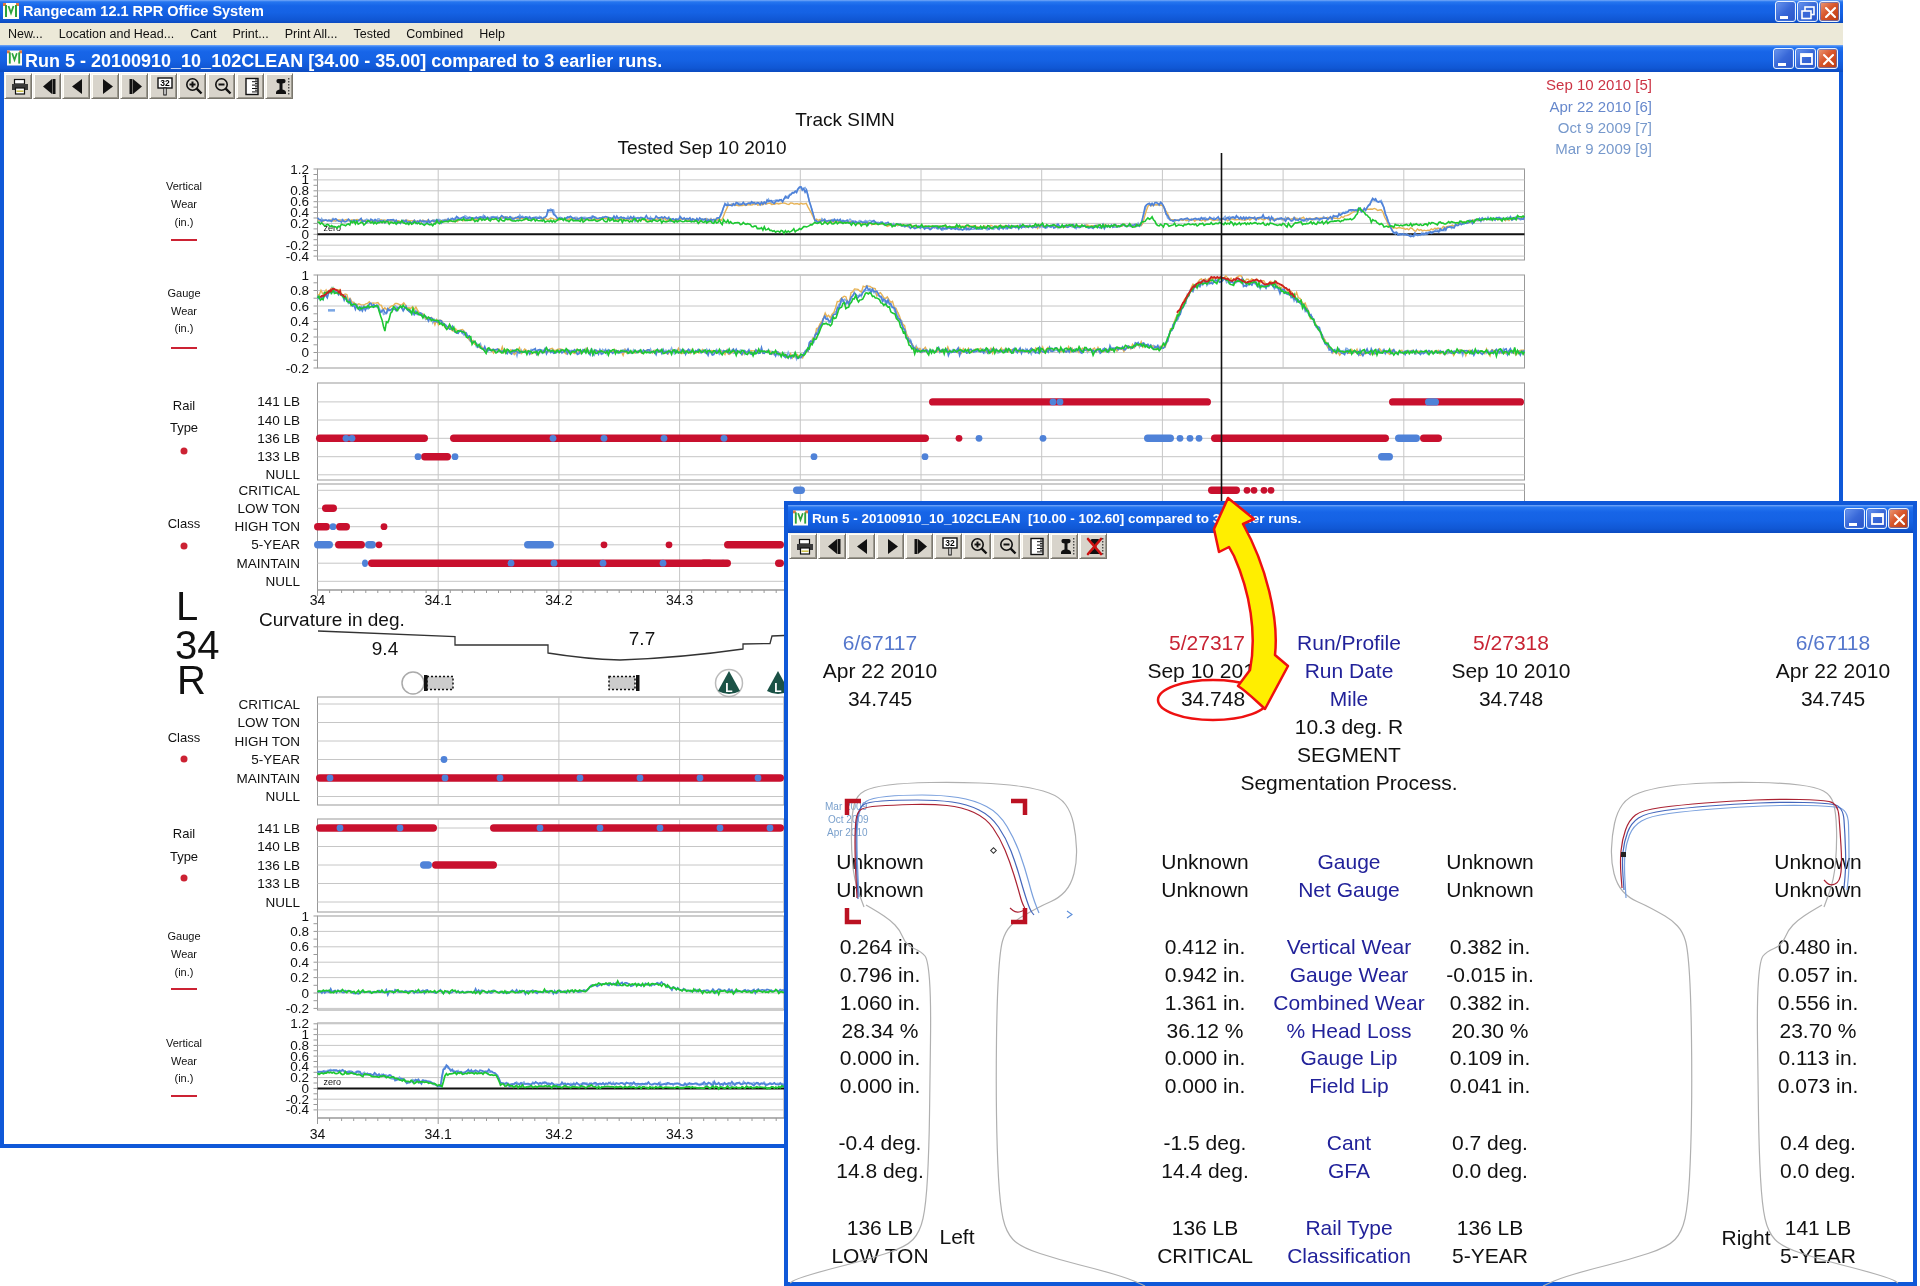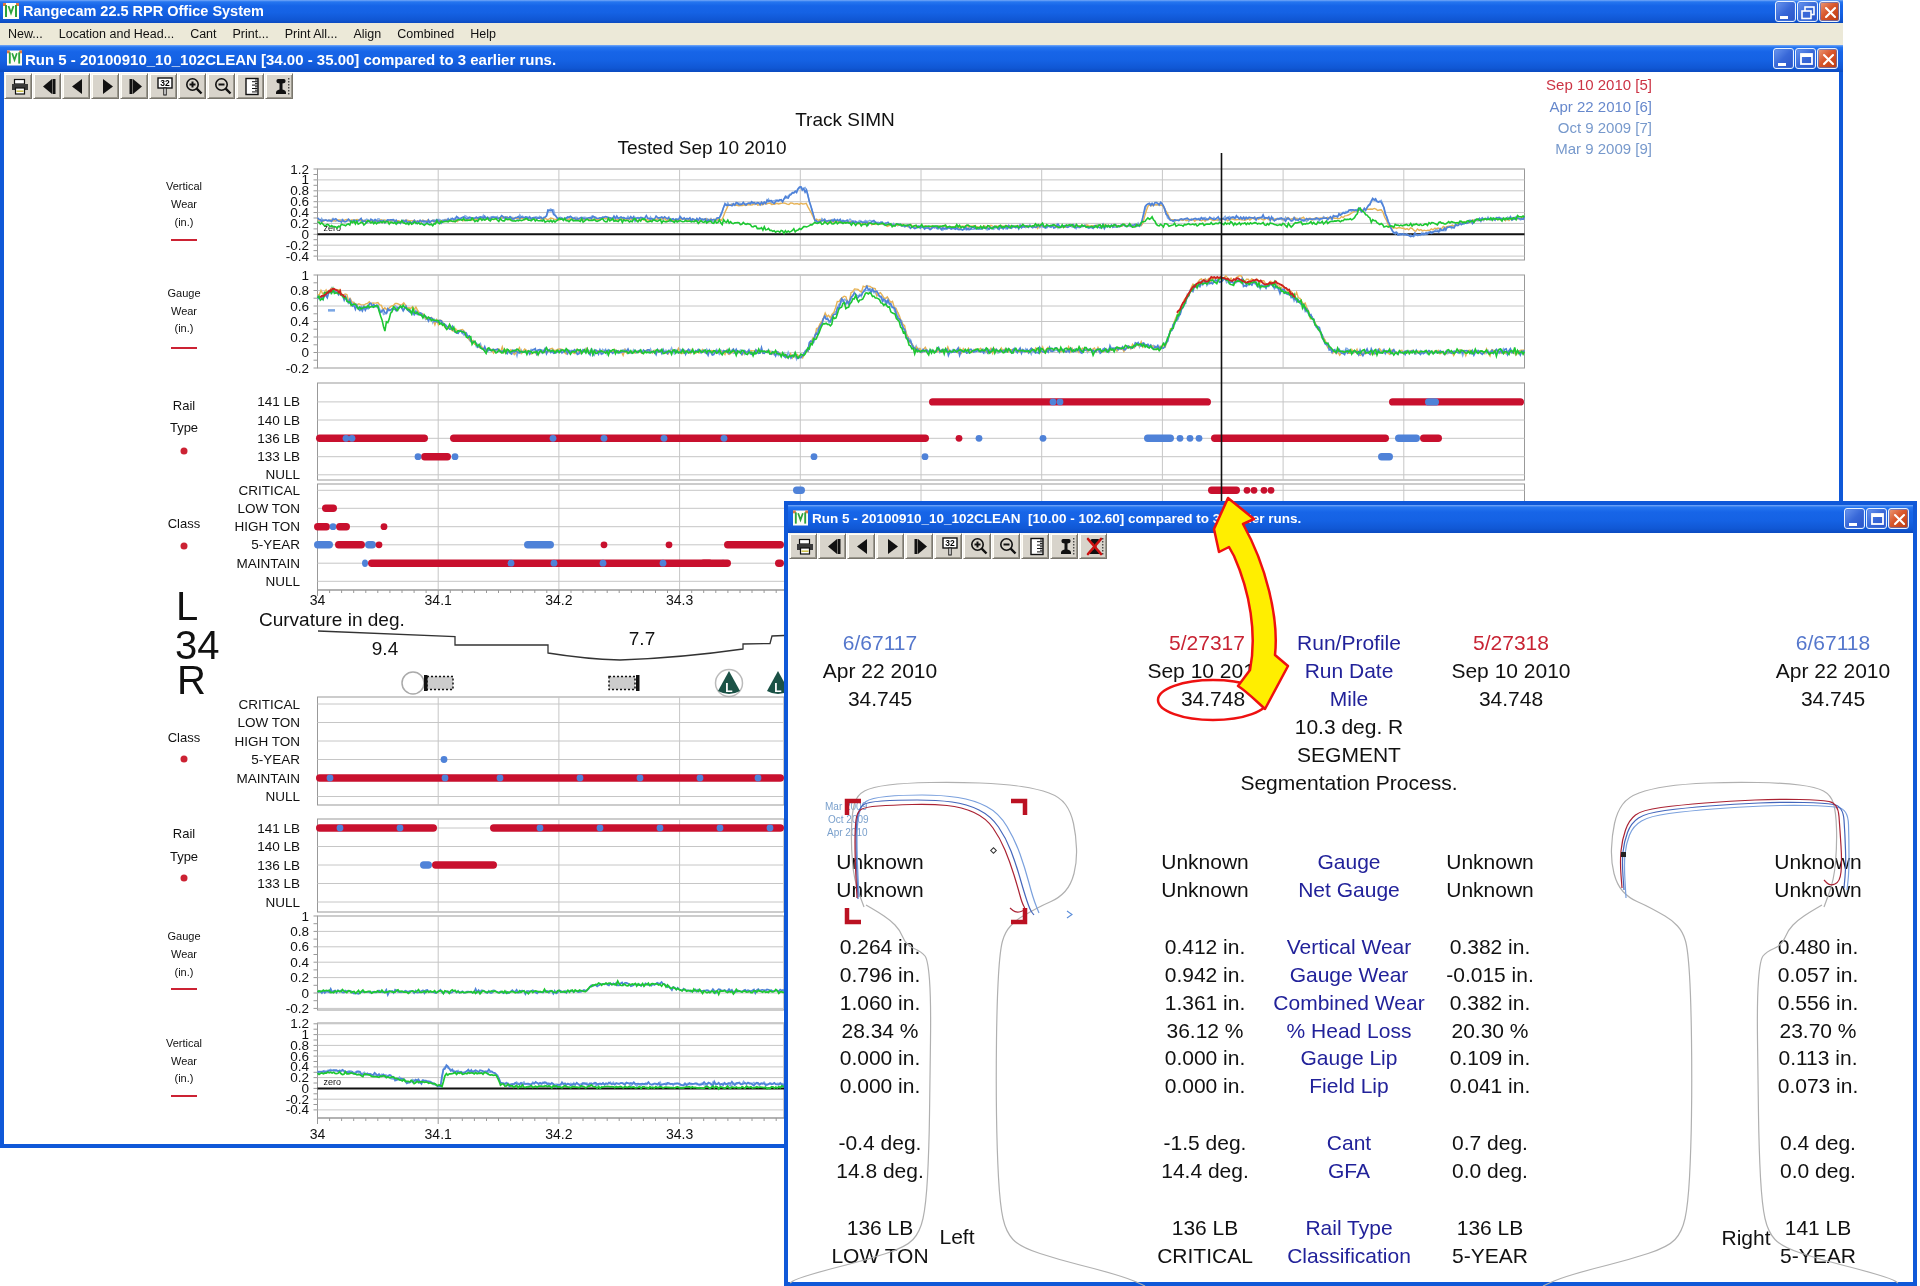--- a/index.html
+++ b/index.html
@@ -19,51 +19,51 @@
     <svg class="abs" style="left:3px;top:3px" width="16" height="16" viewBox="0 0 16 16">
         <rect width="16" height="16" fill="#fdfdf5"></rect>
         <rect x="0" y="0" width="3" height="3" fill="#e07840"></rect>
         <rect x="13" y="0" width="3" height="3" fill="#e07840"></rect>
         <g stroke="#2ba33c" stroke-width="2">
           <line x1="3" y1="2" x2="3" y2="14"></line>
           <line x1="13" y1="2" x2="13" y2="14"></line>
           <path d="M5.5,3 L8,10 L10.5,3" fill="none" stroke-width="1.8"></path>
         </g>
       </svg>
-    <div class="abs" style="left:23px;top:3px;font-size:14.5px;">Rangecam 22.5 RPR Office System</div>
+    <div class="abs" style="left:23px;top:3px;font-size:14.5px;">Rangecam 12.1 RPR Office System</div>
     <div class="abs" style="right:3px;top:1px;">
       <div class="wbtn"><svg width="21" height="21">
             <rect x="4" y="14" width="8" height="3" fill="#fff"></rect>
           </svg></div><div class="wbtn"><svg width="21" height="21">
             <g fill="none" stroke="#fff" stroke-width="1.6">
               <rect x="7" y="5" width="9" height="7.5"></rect>
               <rect x="4" y="9" width="9" height="7.5" fill="#3868d8"></rect>
             </g>
           </svg></div><div class="wbtn close"><svg width="21" height="21">
             <g stroke="#fff" stroke-width="2.1" stroke-linecap="round">
               <line x1="6" y1="6" x2="15" y2="15"></line>
               <line x1="15" y1="6" x2="6" y2="15"></line>
             </g>
           </svg></div>
     </div>
   </div>
-  <div class="abs menu" style="left:0;top:23px;width:1843px;height:22px;"><span>New...</span><span>Location and Head...</span><span>Cant</span><span>Print...</span><span>Print All...</span><span>Align</span><span>Combined</span><span>Help</span></div>
+  <div class="abs menu" style="left:0;top:23px;width:1843px;height:22px;"><span>New...</span><span>Location and Head...</span><span>Cant</span><span>Print...</span><span>Print All...</span><span>Tested</span><span>Combined</span><span>Help</span></div>
   <div class="abs" style="left:0;top:45px;width:1843px;height:1103px;background:#fff;border:4px solid #0f58d8;border-top:none;">
     <div class="abs titlebar" style="left:-4px;top:0px;width:1843px;height:27px;">
       <svg class="abs" style="left:7px;top:5px" width="15" height="16" viewBox="0 0 16 16">
           <rect width="16" height="16" fill="#fdfdf5"></rect>
           <rect x="0" y="0" width="3" height="3" fill="#e07840"></rect>
           <rect x="13" y="0" width="3" height="3" fill="#e07840"></rect>
           <g stroke="#2ba33c" stroke-width="2">
             <line x1="3" y1="2" x2="3" y2="14"></line>
             <line x1="13" y1="2" x2="13" y2="14"></line>
             <path d="M5.5,3 L8,10 L10.5,3" fill="none" stroke-width="1.8"></path>
           </g>
         </svg>
-      <div class="abs" style="left:25px;top:6px;font-size:15px;">Run 5 - 20100910_10_102CLEAN [34.00 - 35.00] compared to 3 earlier runs.</div>
+      <div class="abs" style="left:25px;top:6px;font-size:18px;">Run 5 - 20100910_10_102CLEAN [34.00 - 35.00] compared to 3 earlier runs.</div>
       <div class="abs" style="right:5px;top:3px;">
         <div class="wbtn"><svg width="21" height="21">
               <rect x="4" y="14" width="8" height="3" fill="#fff"></rect>
             </svg></div><div class="wbtn"><svg width="21" height="21">
               <rect x="5" y="5" width="11" height="10" fill="none" stroke="#fff" stroke-width="1.8"></rect>
               <rect x="5" y="5" width="11" height="3" fill="#fff"></rect>
             </svg></div><div class="wbtn close"><svg width="21" height="21">
               <g stroke="#fff" stroke-width="2.1" stroke-linecap="round">
                 <line x1="6" y1="6" x2="15" y2="15"></line>
                 <line x1="15" y1="6" x2="6" y2="15"></line>

